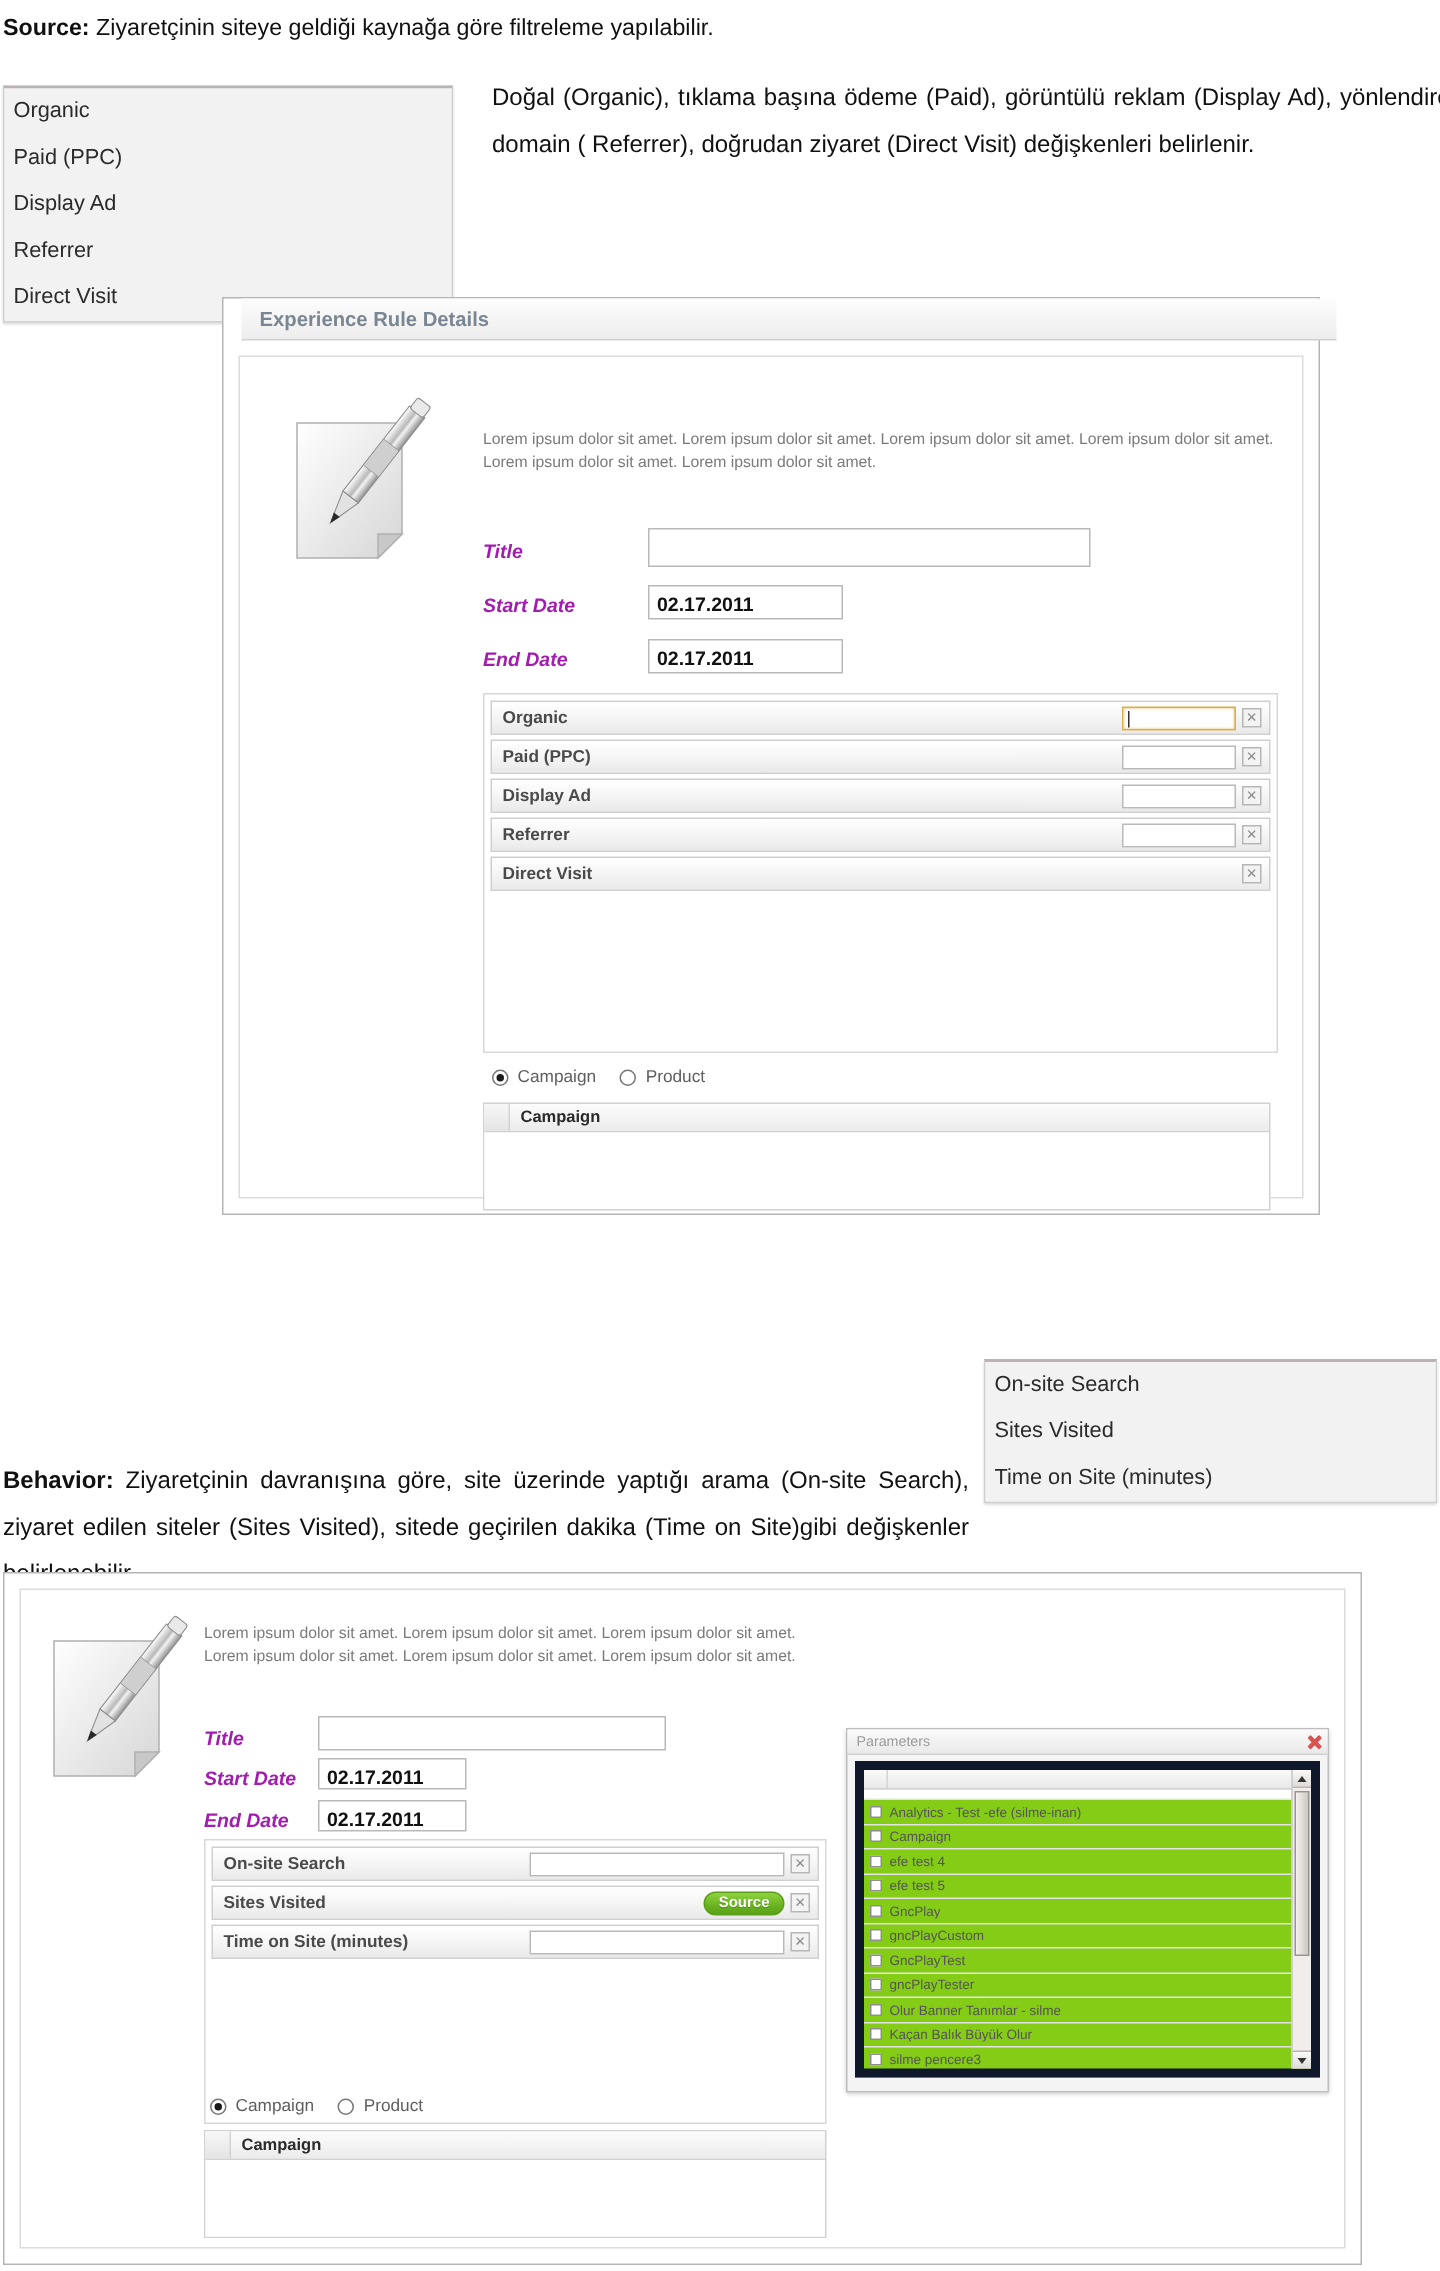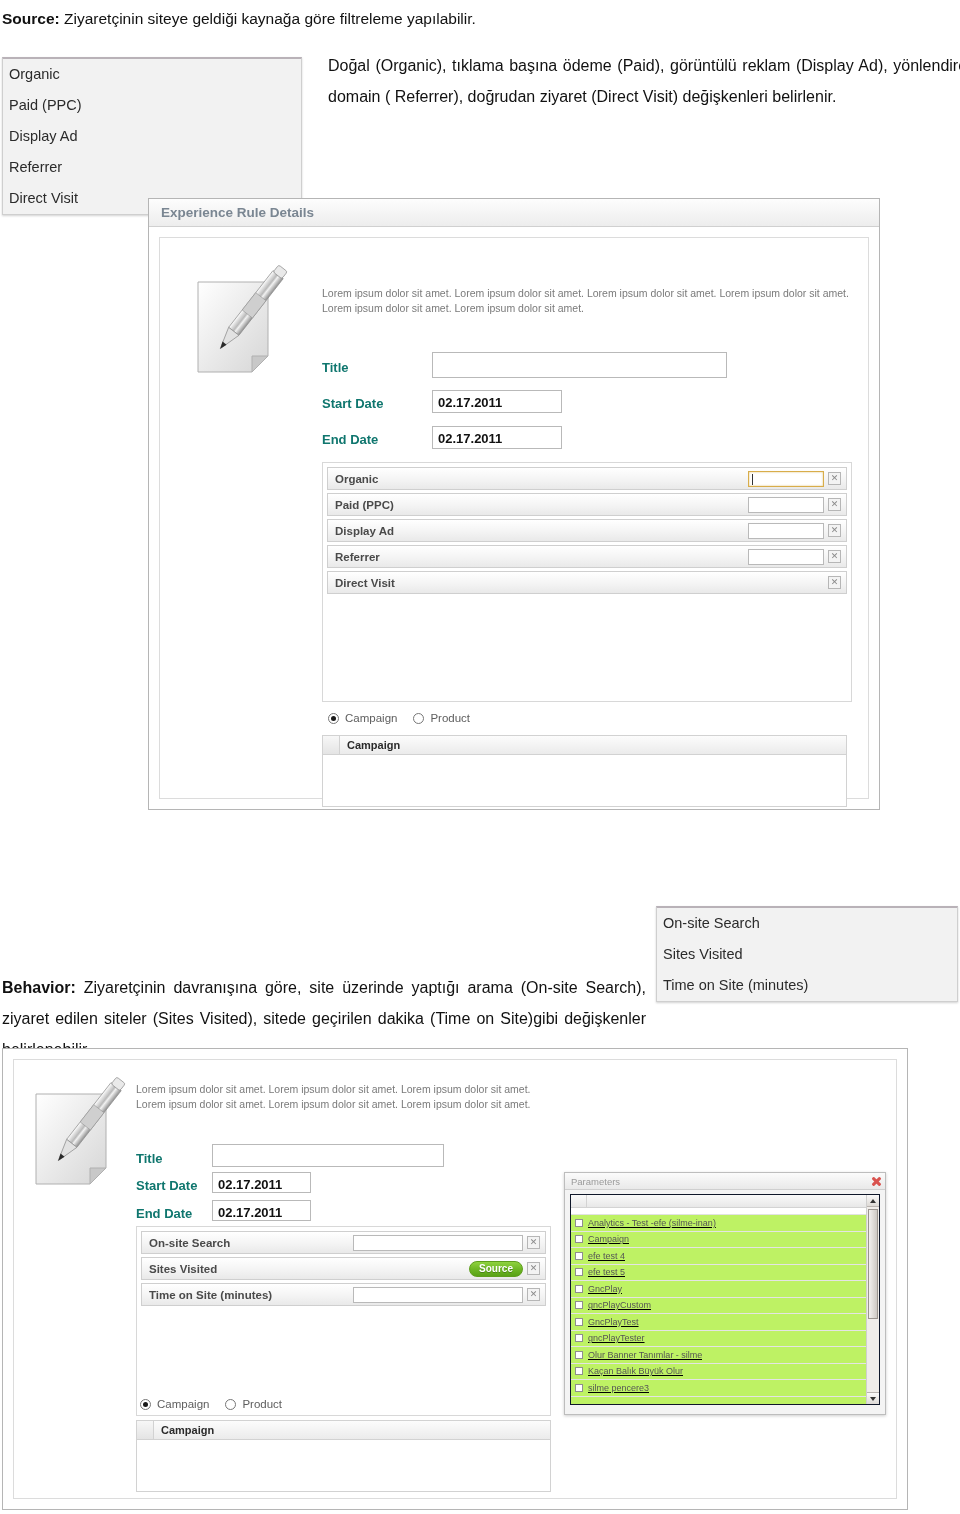--- a/index.html
+++ b/index.html
@@ -84,21 +84,21 @@
   }
   .frame-inner {
     position:absolute; inset:10px;
     border:1px solid #dcdcdc;
     background:#fff;
   }
 
   
   .panel-tab {
     position:absolute;
-    left:0; top:0;
+    left:12px; top:0;
     height:28px;
     background:linear-gradient(to bottom,#fdfdfd,#ededed);
     border-bottom:1px solid #d0d0d0;
     width:100%;
   }
   .panel-tab span {
     display:block;
     font-size:13.5px;
     font-weight:bold;
     color:#7a8692;
@@ -115,21 +115,22 @@
     font-size:10.5px;
     line-height:15px;
     color:#7a7a7a;
   }
 
   
   .fld-label {
     position:absolute;
     font-size:13px;
     font-weight:bold;
-    color:#0f766e;
+    color:#a21caf;
+    font-style:italic;
   }
   .fld-box {
     position:absolute;
     border:1px solid #b9b9b9;
     background:#fff;
     font-size:13px;
     font-weight:bold;
     color:#111;
     padding:3px 5px 0 5px;
     line-height:17px;
@@ -250,23 +251,22 @@
   }
   .params-close:before, .params-close:after {
     content:""; position:absolute; left:0; top:4px; width:11px; height:3px;
     background:#d9534f; border-radius:1px;
   }
   .params-close:before { transform:rotate(45deg); }
   .params-close:after  { transform:rotate(-45deg); }
 
   .params-inner {
     position:absolute; left:5px; right:5px; top:21px; bottom:9px;
-    border:1px solid #0f172a; background:#bef264;
+    border:6px solid #0f172a; background:#84cc16;
     display:flex;
-    text-decoration:underline;
   }
   .params-list { flex:1 1 auto; overflow:hidden; }
   .plist-head {
     height:13px;
     background:linear-gradient(to bottom,#fafafa,#e8e8e8);
     border-bottom:1px solid #d3d3d3;
     display:flex;
   }
   .plist-head .pg { width:16px; border-right:1px solid #d3d3d3; }
   .plist-blank { height:7px; border-bottom:1px solid #e2e2e2; background:#fff; }
@@ -484,21 +484,21 @@
     </div>
 
     <div class="grid" style="left:122px; top:360px; width:415px; height:72px;">
       <div class="grid-head">
         <span class="gutter"></span>
         <span class="gcol">Campaign</span>
       </div>
       <div class="grid-body"></div>
     </div>
 
-    <div class="params" style="left:550px; top:112px; width:322px; height:243px;">
+    <div class="params" style="left:550px; top:92px; width:322px; height:243px;">
       <div class="params-title">
         <span class="t">Parameters</span>
         <span class="params-close"></span>
       </div>
       <div class="params-inner">
         <div class="params-list">
           <div class="plist-head">
             <span class="pg"></span>
           </div>
           <div class="plist-blank"></div>

